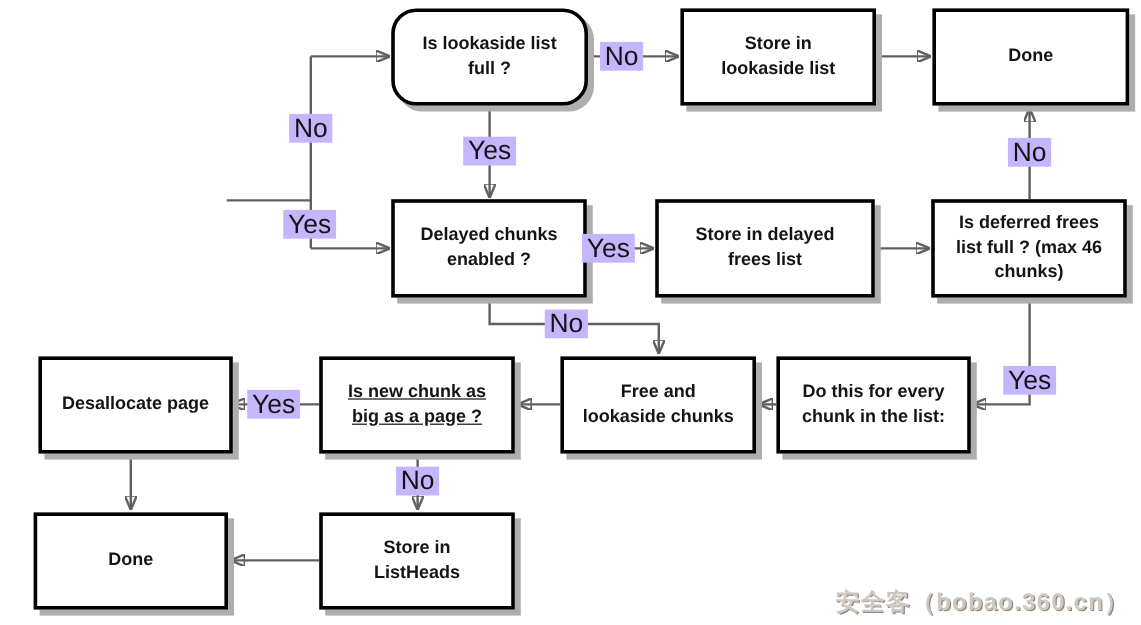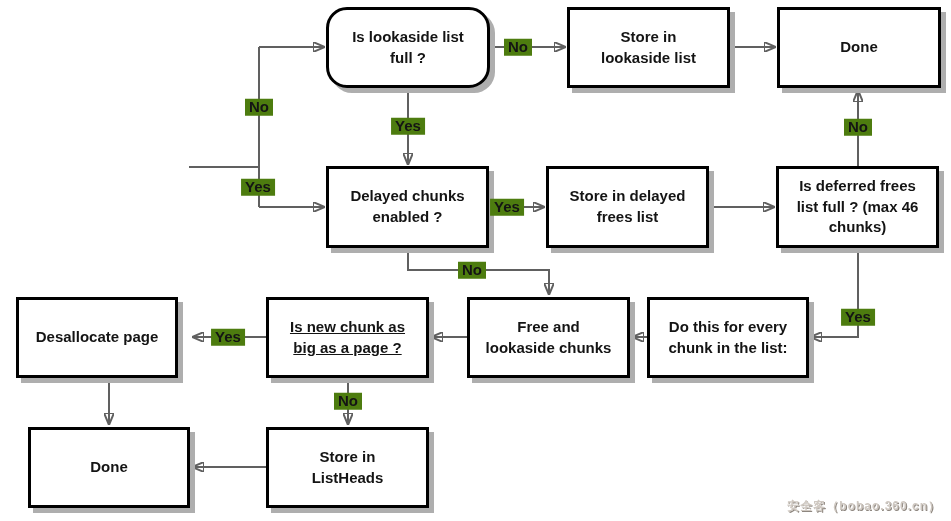--- a/index.html
+++ b/index.html
@@ -34,32 +34,32 @@
     font-weight: bold;
     font-size: 15px;
     line-height: 1.38;
     color: #141414;
     white-space: pre-line;
     padding: 2px 4px;
   }
   .edge-label {
     position: absolute;
     transform: translate(-50%, -50%);
-    background: #4d7c0f;
-    font-weight: bold;
-    font-size: 15px;
+    background: #c4b5fd;
+    font-weight: normal;
+    font-size: 22px;
     color: #141414;
     padding: 0 4px;
     line-height: 1.1;
   }
   .watermark {
     position: absolute;
     right: 10px;
     bottom: 6px;
-    font-size: 12px;
+    font-size: 20px;
     font-weight: bold;
     color: #cfc8c1;
     text-shadow: -1px -1px 0 #ffffff, 1px 1px 0 #8d867f;
     letter-spacing: 1px;
   }
 </style>
 </head>
 <body>
 
 <div id="canvas">
@@ -90,26 +90,26 @@
     <path d="M266,467 H193" marker-end="url(#arrow)"></path>
   </svg>
 
   <div class="node" style="left:326px; top:7px; width:164px; height:81px;border-radius:21px;">Is lookaside list
 full ?</div>
   <div class="node" style="left:567px; top:7px; width:163px; height:81px;">Store in
 lookaside list</div>
   <div class="node" style="left:777px; top:7px; width:164px; height:81px;">Done</div>
   <div class="node" style="left:326px; top:166px; width:163px; height:82px;">Delayed chunks
 enabled ?</div>
-  <div class="node" style="left:546px; top:166px; width:163px; height:82px;">Store in delayed
+  <div class="node" style="left:546px; top:166px; width:183px; height:82px;">Store in delayed
 frees list</div>
   <div class="node" style="left:776px; top:166px; width:163px; height:82px;">Is deferred frees
 list full ? (max 46
 chunks)</div>
-  <div class="node" style="left:16px; top:297px; width:162px; height:81px;">Desallocate page</div>
+  <div class="node" style="left:32px; top:297px; width:162px; height:81px;">Desallocate page</div>
   <div class="node" style="left:266px; top:297px; width:163px; height:81px;text-decoration:underline;">Is new chunk as
 big as a page ?</div>
   <div class="node" style="left:467px; top:297px; width:163px; height:81px;">Free and
 lookaside chunks</div>
   <div class="node" style="left:647px; top:297px; width:162px; height:81px;">Do this for every
 chunk in the list:</div>
   <div class="node" style="left:28px; top:427px; width:162px; height:81px;">Done</div>
   <div class="node" style="left:266px; top:427px; width:163px; height:81px;">Store in
 ListHeads</div>
 

